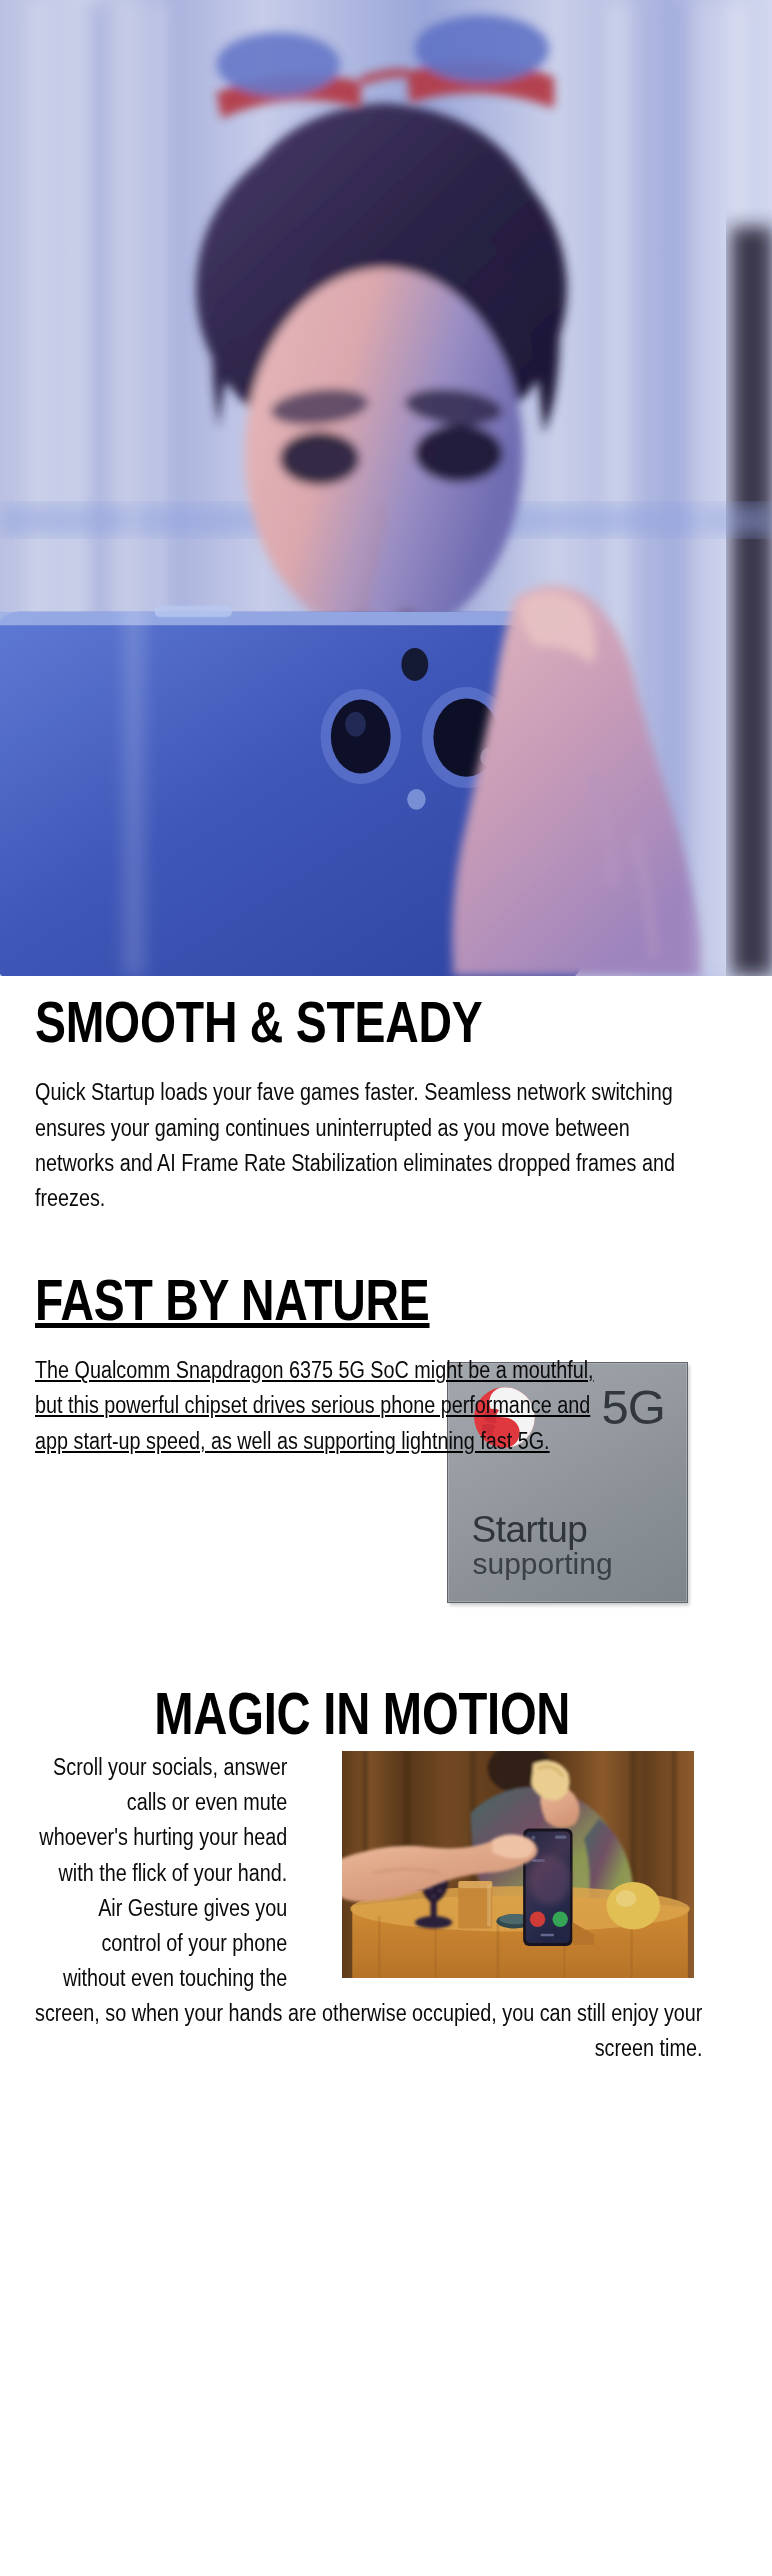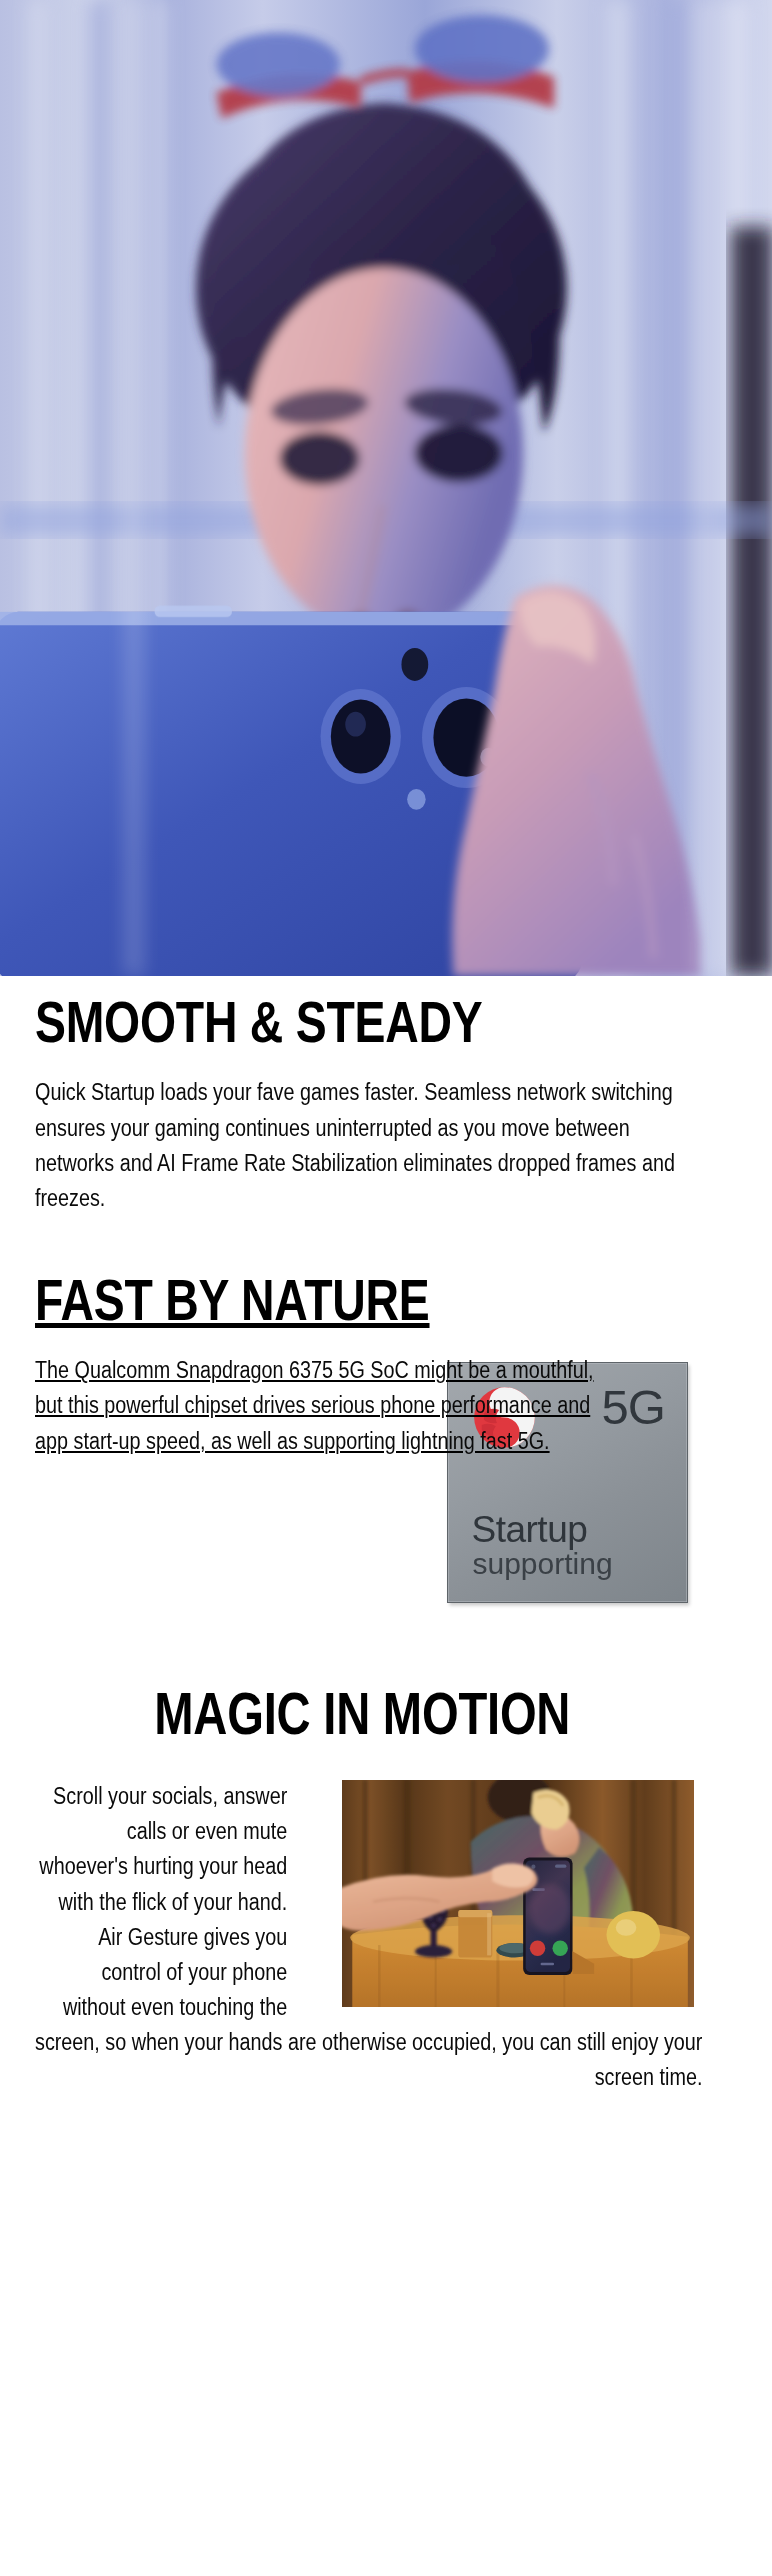--- a/index.html
+++ b/index.html
@@ -50,21 +50,21 @@
   
   #sec-fast { padding-top:57px;text-decoration:underline; }
   #sec-fast .headline { font-size:58px; }
   #sec-fast .flow { position:relative; margin-top:26px; min-height:258px; }
   #sec-fast .body { width:98%; }
   .chip-wrap { position:absolute; right:16.5px; top:-8.2px; width:241px; height:241px;margin-top:17px; }
 
   
   #sec-magic { padding-top:76px;text-align:right; }
   #sec-magic .headline { font-size:59px; }
-  #sec-magic .flow { position:relative; margin-top:37px; }
+  #sec-magic .flow { position:relative; margin-top:8px; }
   .gesture-wrap { float:right; width:352px; height:227px; margin:1px 10.3px 7.2px 13.4px; }
   #sec-magic .body { width:116%; }
 
   
   .chip {
     width:100%; height:100%; position:relative;
     background:linear-gradient(150deg,#a3a8ad 0%, #959ba1 38%, #8b9197 62%, #7e858b 100%);
     border:1.5px solid #5e6469;
     box-shadow:inset 0 0 0 0.5px #b9bec3, 2.1px 2.6px 3.6px rgba(0,0,0,.22);
   }

